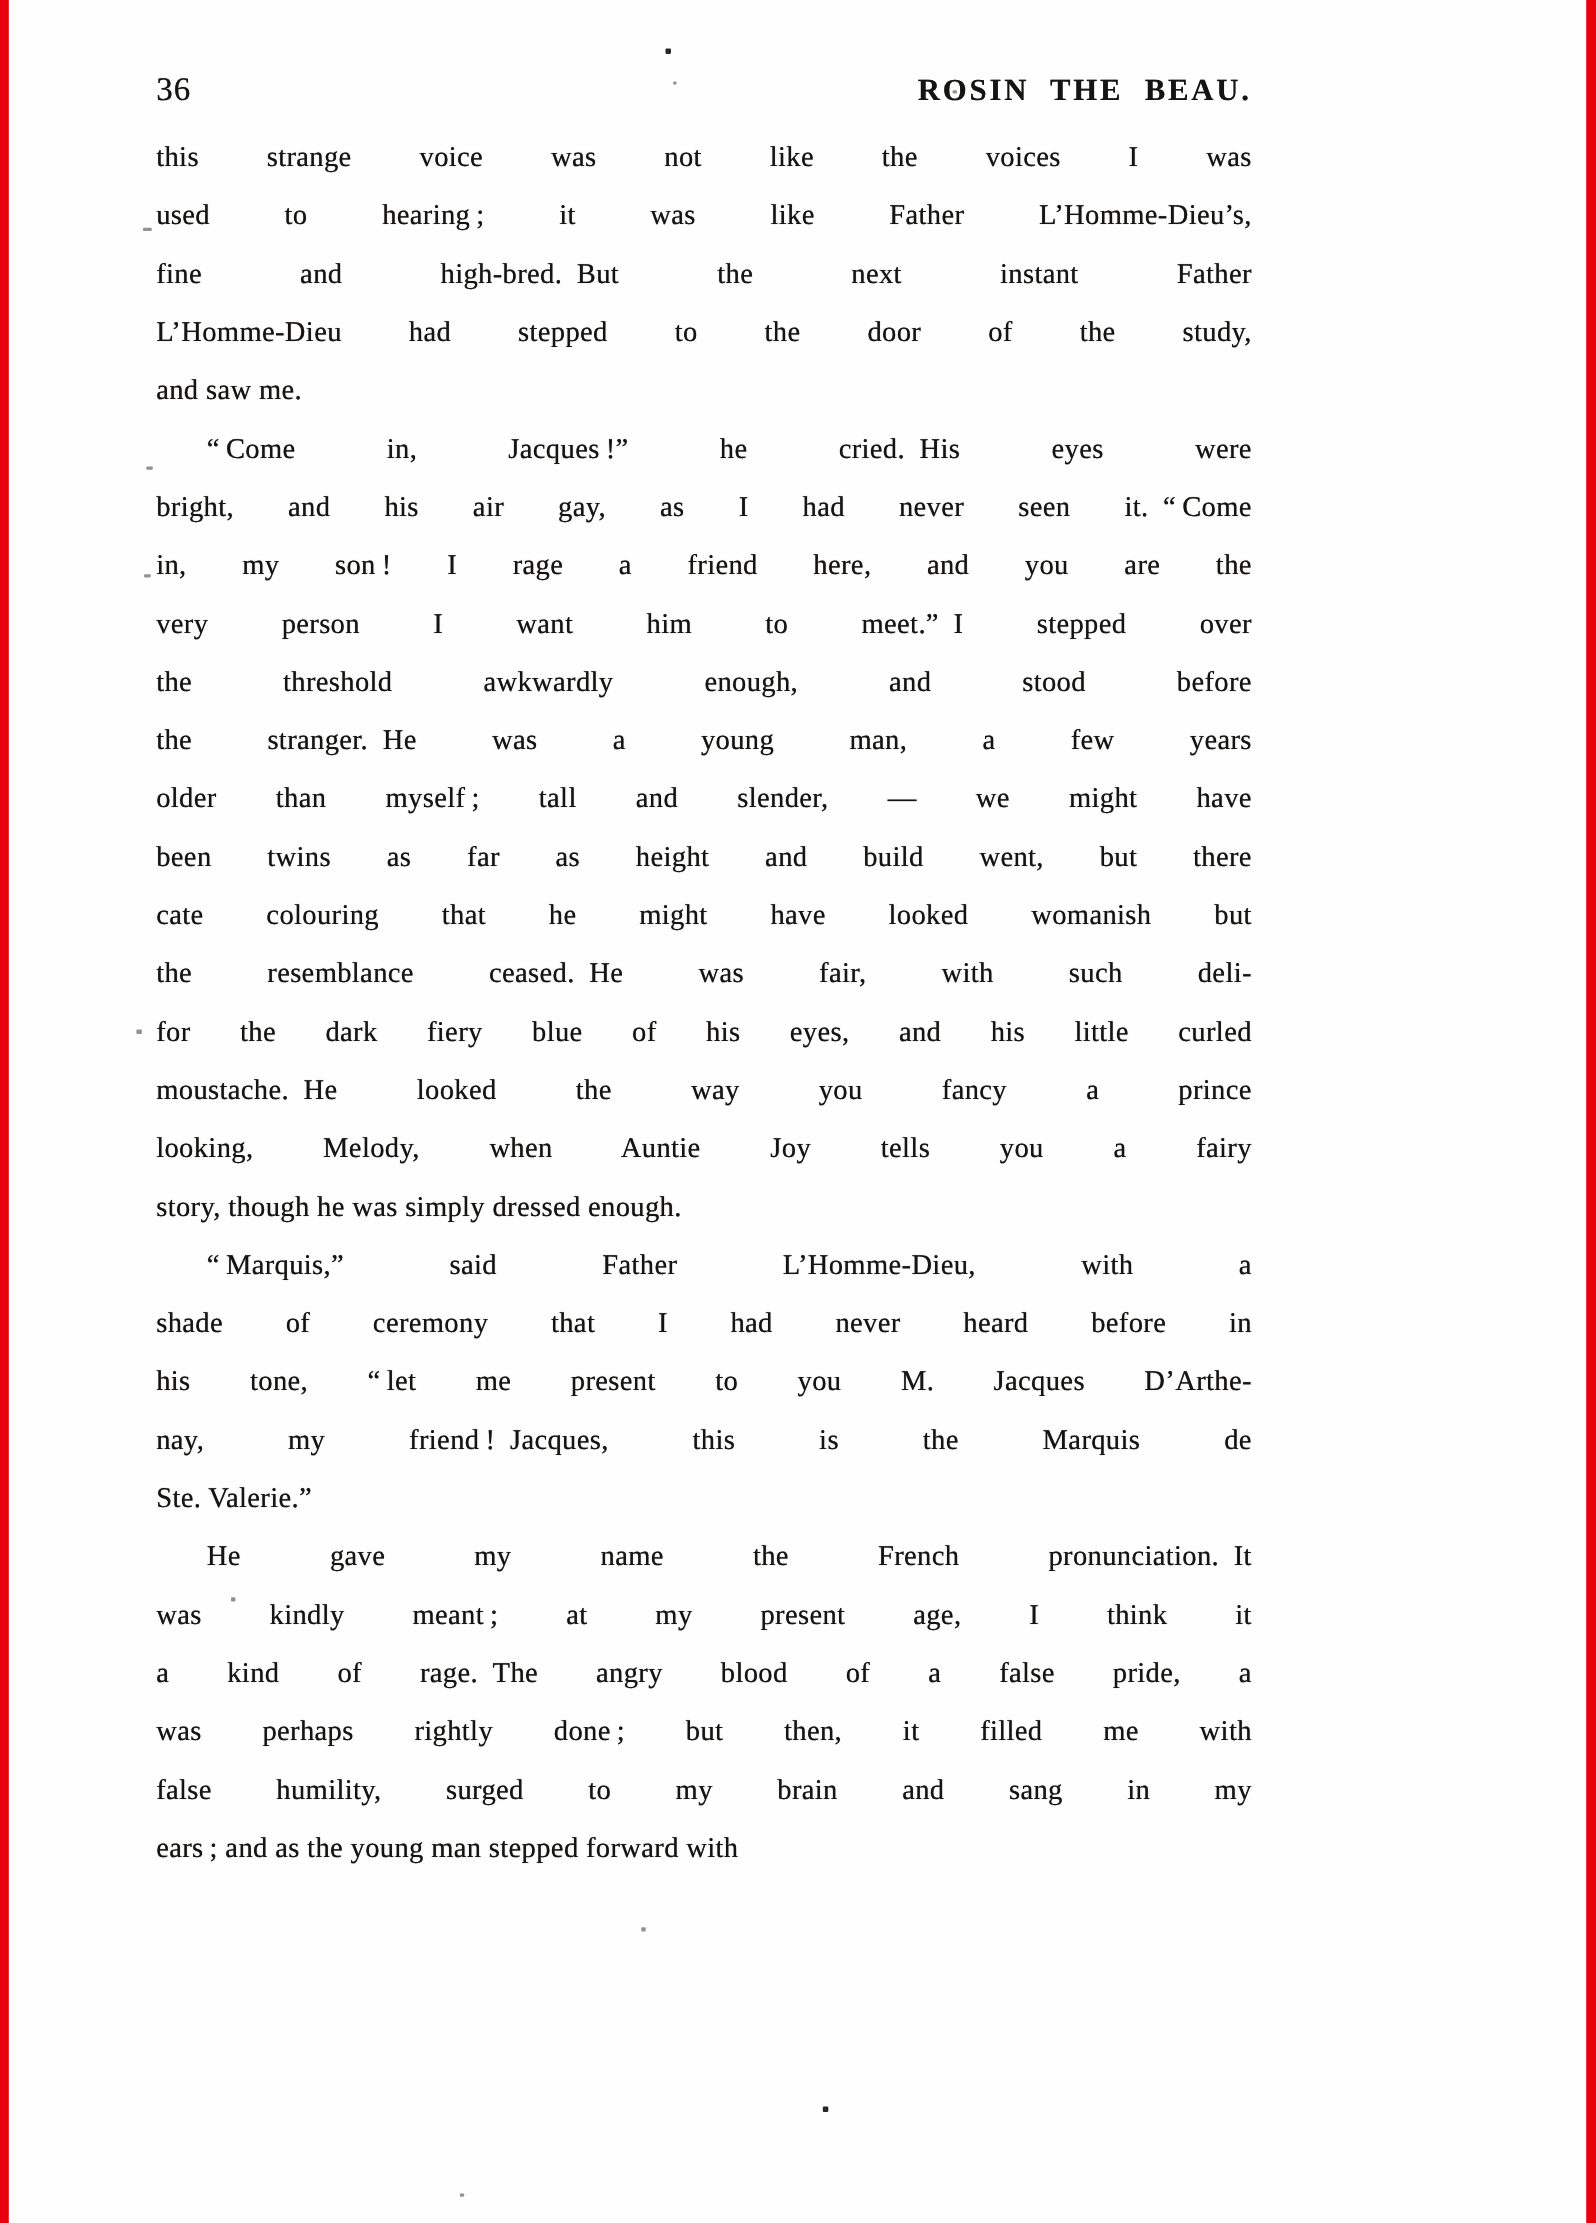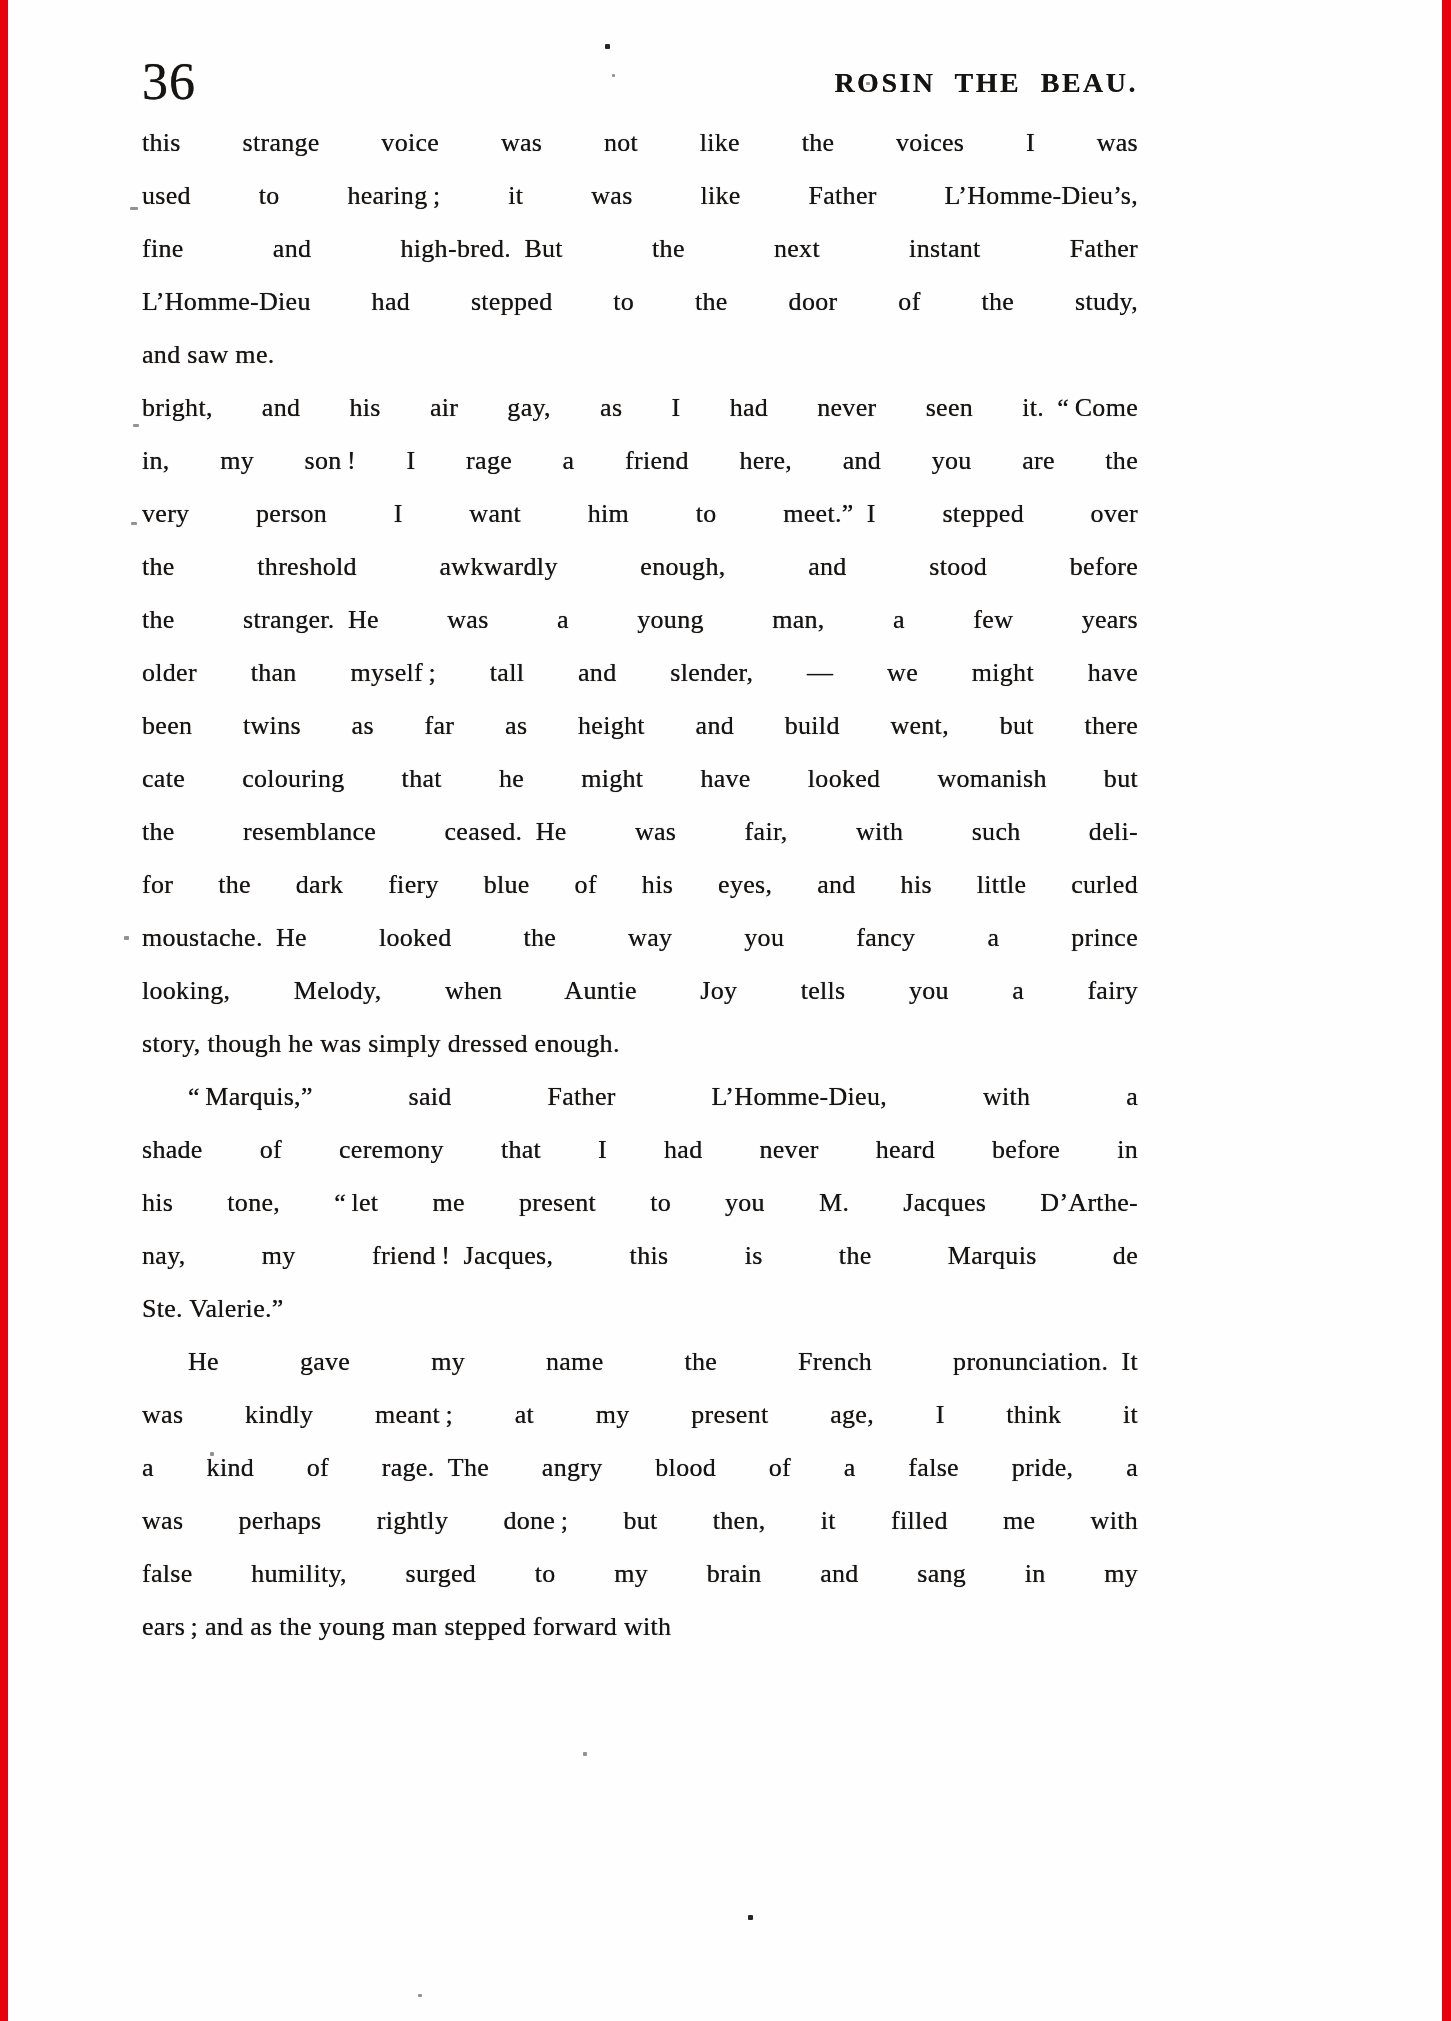--- a/index.html
+++ b/index.html
@@ -31,21 +31,21 @@
     position: absolute;
     left: 142px;
     top: 58px;
     width: 996px;
     height: 50px;
   }
   .pagenum {
     position: absolute;
     left: 0;
     top: 0;
-    font-size: 52px;
+    font-size: 30px;
     line-height: 48px;
     letter-spacing: 1px;
     text-shadow: 0 0 0.7px rgba(20,18,16,0.85);
     font-family: Liberation Serif, serif;
   }
   .running-title {
     position: absolute;
     left: 0;
     top: 2px;
     width: 100%;
@@ -101,20 +101,21 @@
     <span class="pagenum">36</span>
     <span class="running-title">ROSIN THE BEAU.</span>
   </div>
 
   <main class="body-text" id="body-text">
       <div class="line">this strange voice was not like the voices I was</div>
       <div class="line">used to hearing ; it was like Father L’Homme-Dieu’s,</div>
       <div class="line">fine and high-bred. But the next instant Father</div>
       <div class="line">L’Homme-Dieu had stepped to the door of the study,</div>
       <div class="line last">and saw me.</div>
+      <div class="line indent">“ Come in, Jacques !” he cried. His eyes were</div>
       <div class="line">bright, and his air gay, as I had never seen it. “ Come</div>
       <div class="line">in, my son ! I rage a friend here, and you are the</div>
       <div class="line">very person I want him to meet.” I stepped over</div>
       <div class="line">the threshold awkwardly enough, and stood before</div>
       <div class="line">the stranger. He was a young man, a few years</div>
       <div class="line">older than myself ; tall and slender, — we might have</div>
       <div class="line">been twins as far as height and build went, but there</div>
       <div class="line">cate colouring that he might have looked womanish but</div>
       <div class="line">the resemblance ceased. He was fair, with such deli-</div>
       <div class="line">for the dark fiery blue of his eyes, and his little curled</div>

